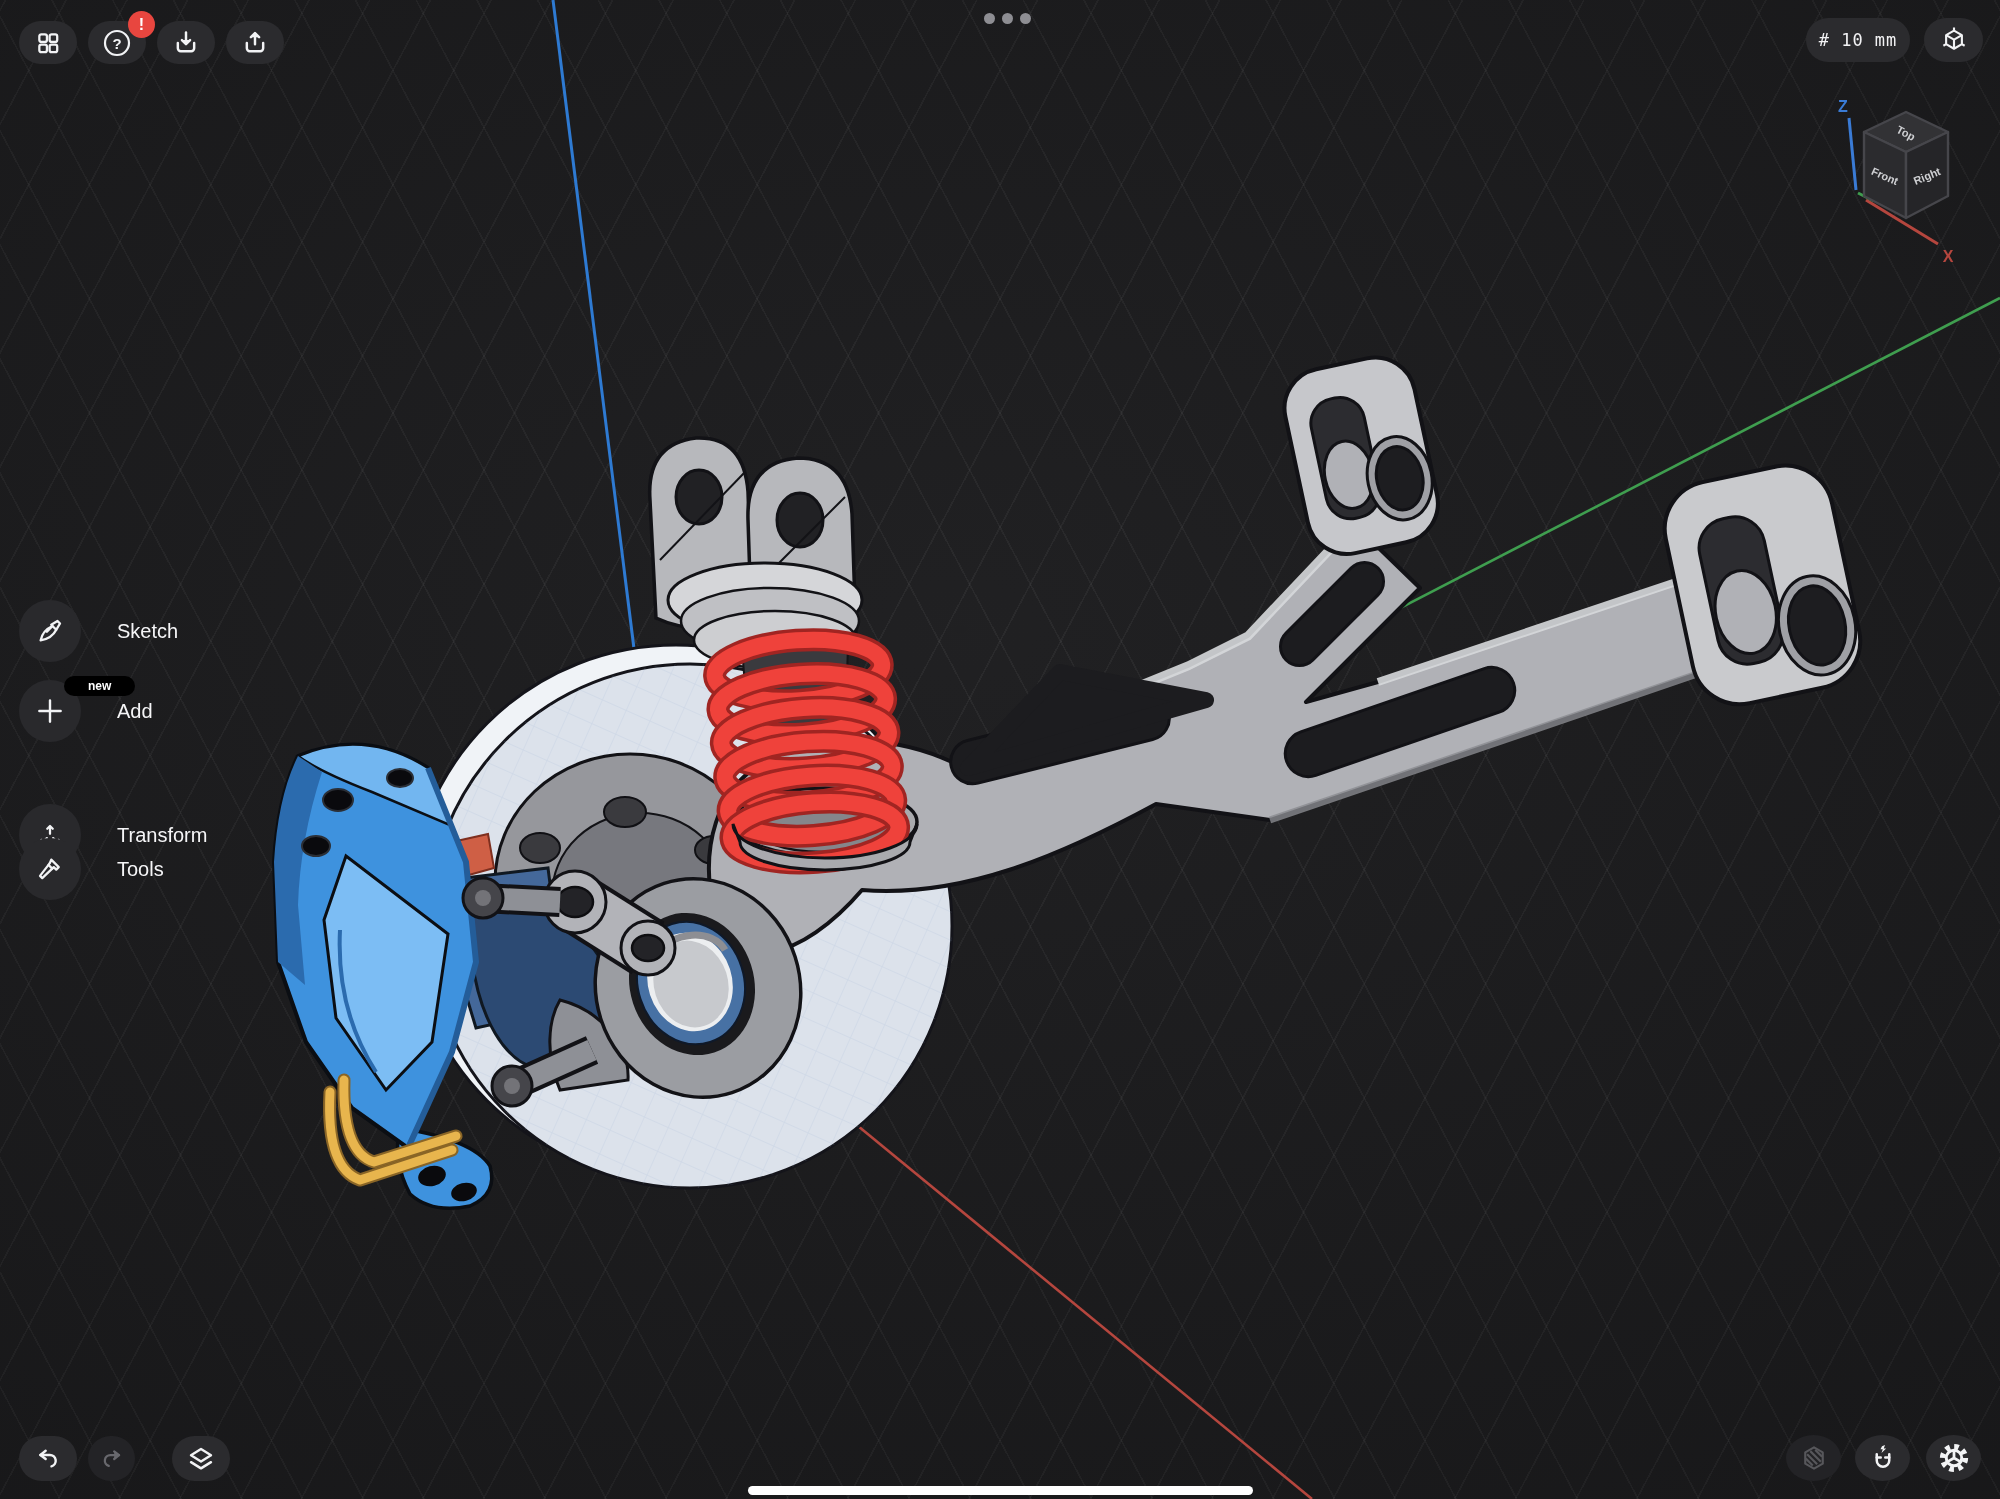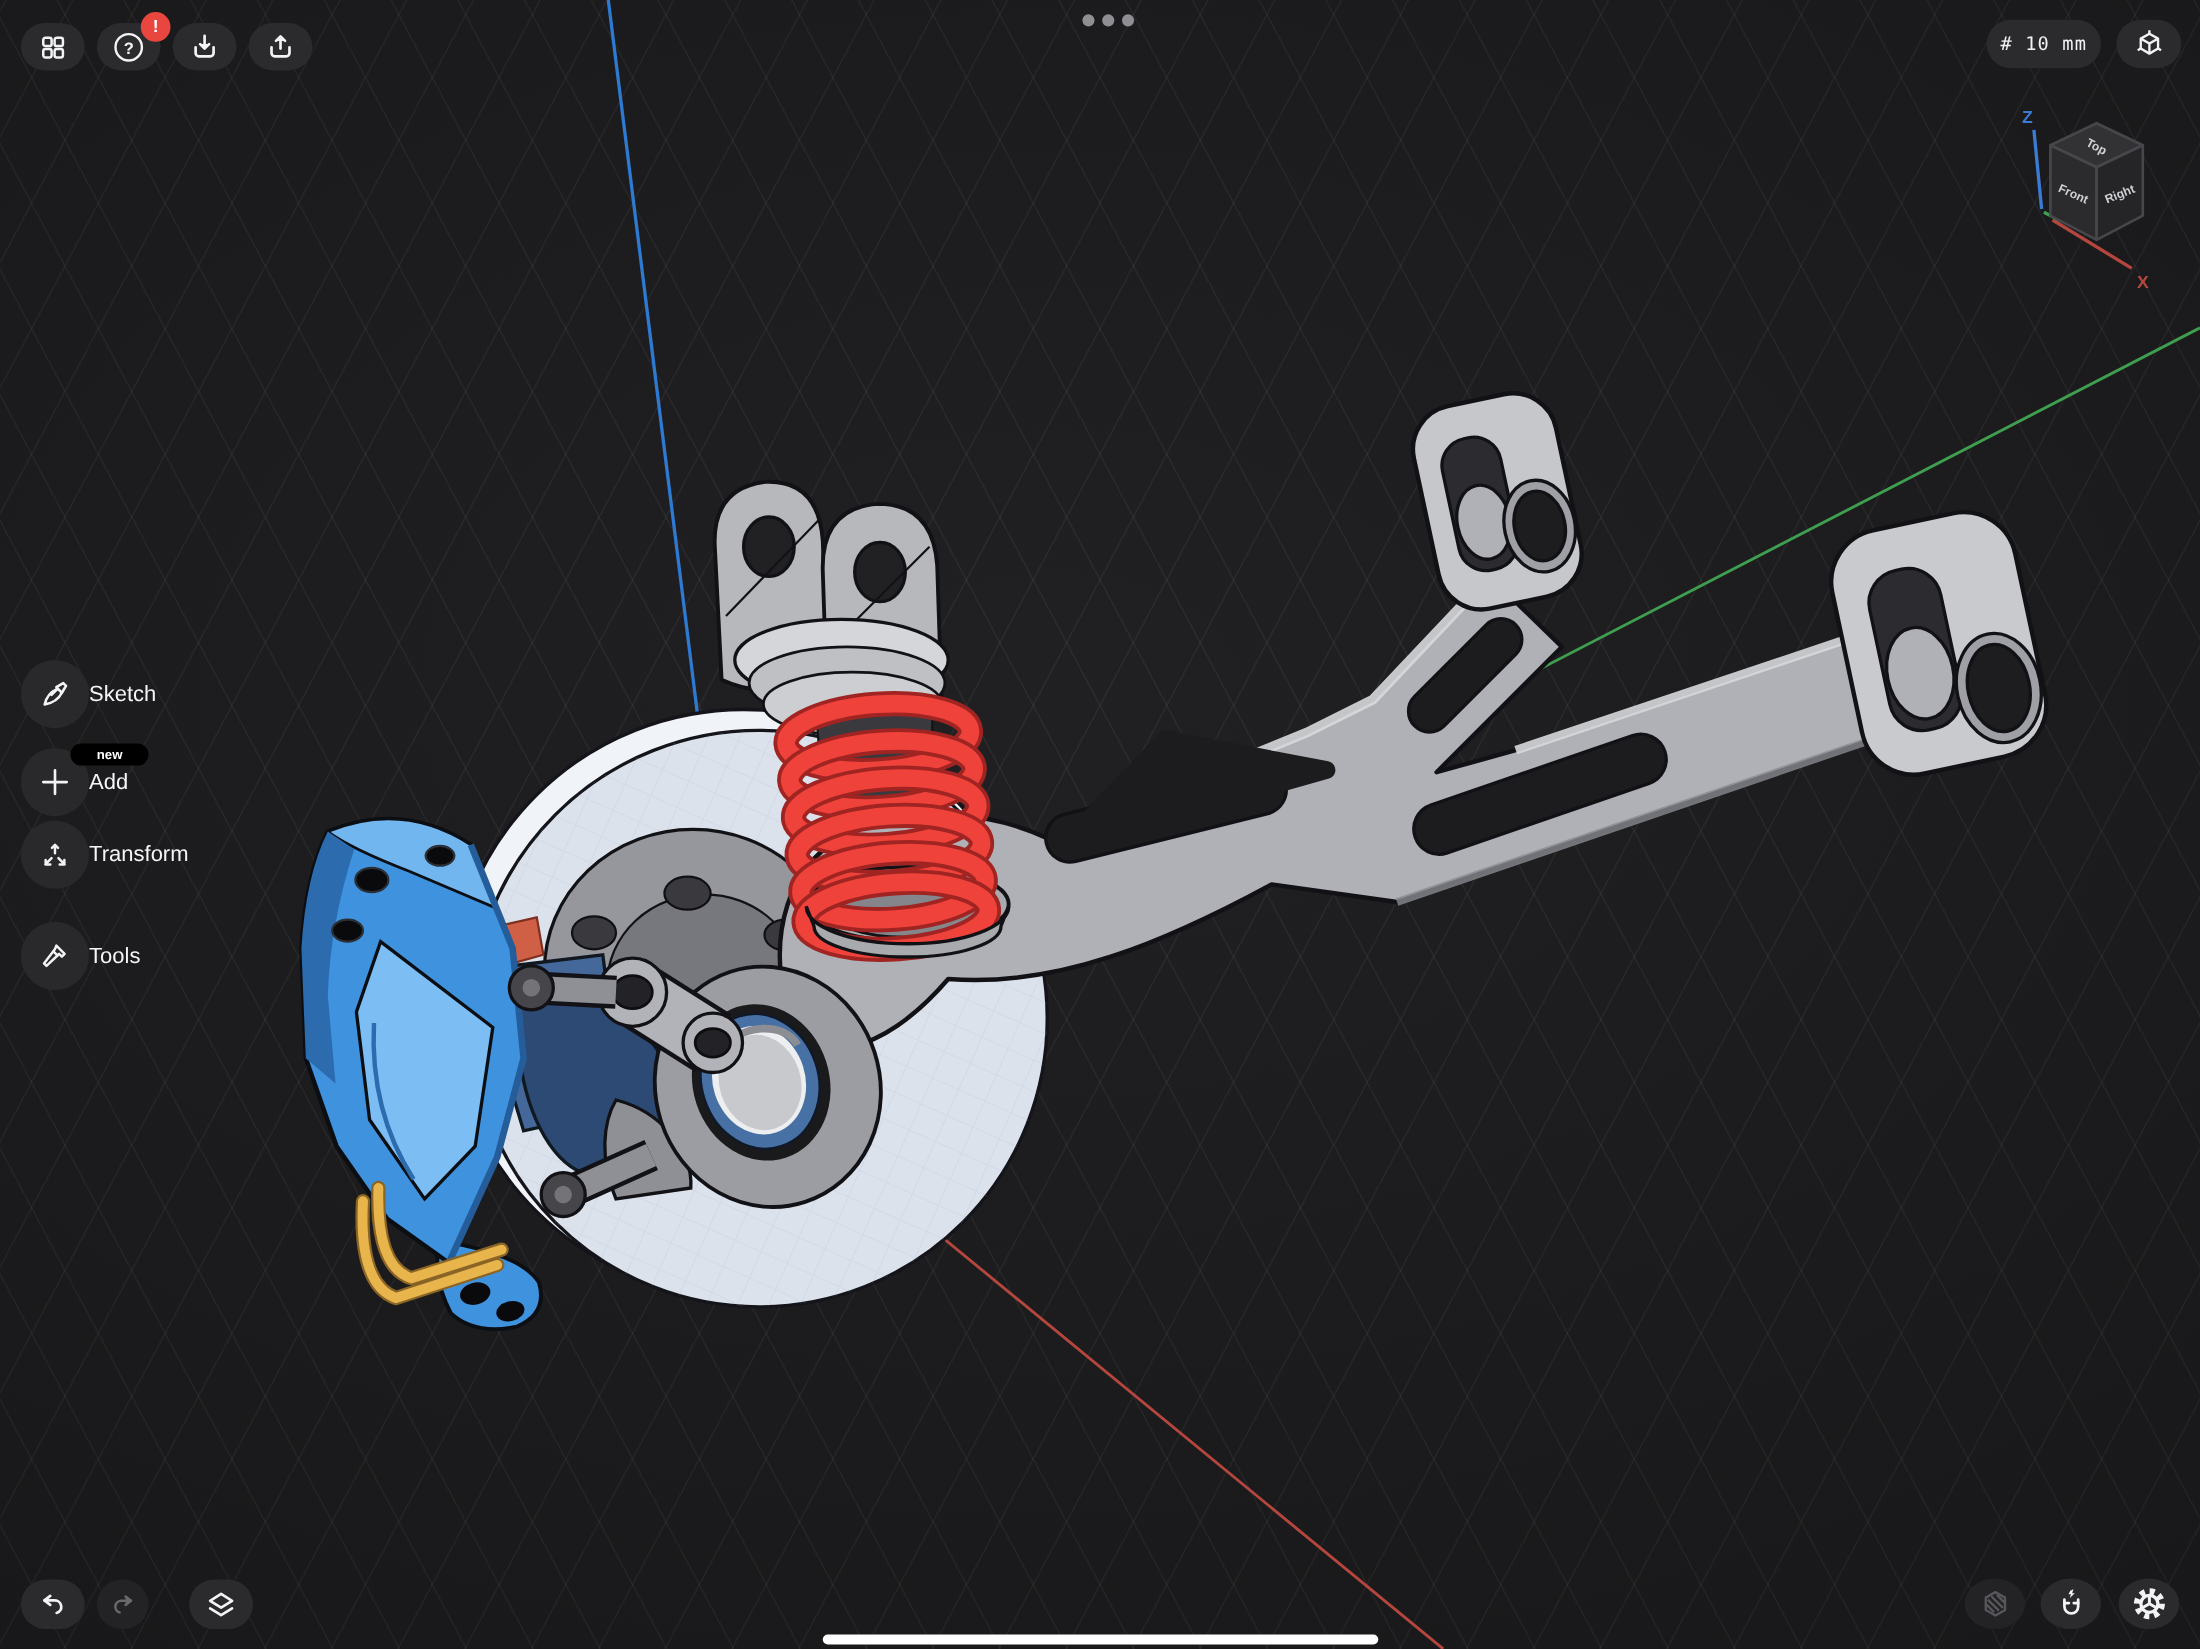--- a/index.html
+++ b/index.html
@@ -31,24 +31,24 @@
   }
   .dots{position:absolute;left:984px;top:13px;display:flex;gap:7px;}
   .dots i{width:11px;height:11px;border-radius:50%;background:#8e8e93;display:block;}
   .units-pill{
     left:1806px;top:18px;width:104px;height:44px;border-radius:22px;
     color:#f2f2f4;font-family:"DejaVu Sans Mono",monospace;font-size:17px;letter-spacing:1px;text-align:center;
   }
   .tr-view{left:1924px;top:18px;width:59px;height:44px;border-radius:22px;}
   .viewcube{position:absolute;left:1822px;top:90px;width:190px;height:185px;}
   
-  .side-item{position:absolute;left:19px;display:flex;align-items:center;cursor:pointer;}
+  .side-item{position:absolute;left:19px;display:flex;align-items:center;gap:36px;cursor:pointer;}
   .side-btn{width:62px;height:62px;border-radius:50%;background:#29292c;display:flex;align-items:center;justify-content:center;position:relative;}
   .side-label{color:#f5f5f7;font-size:20px;font-weight:500;}
-  .si-1{top:600px}.si-2{top:680px}.si-3{top:746px}.si-4{top:838px}
+  .si-1{top:600px}.si-2{top:680px}.si-3{top:804px}.si-4{top:838px}
   .new-badge{
     position:absolute;left:45px;top:-4px;background:#000000;color:#fff;
     font-size:12px;font-weight:bold;border-radius:11px;padding:3px 24px;line-height:1.2;
   }
   
   .bl-1{left:19px;top:1436px;width:58px;height:45px;}
   .bl-2{left:88px;top:1436px;width:47px;height:45px;}
   .bl-3{left:172px;top:1436px;width:58px;height:45px;}
   .br-1{left:1786px;top:1435px;width:55px;height:46px;border-radius:50%;}
   .br-2{left:1855px;top:1435px;width:55px;height:46px;border-radius:50%;}

